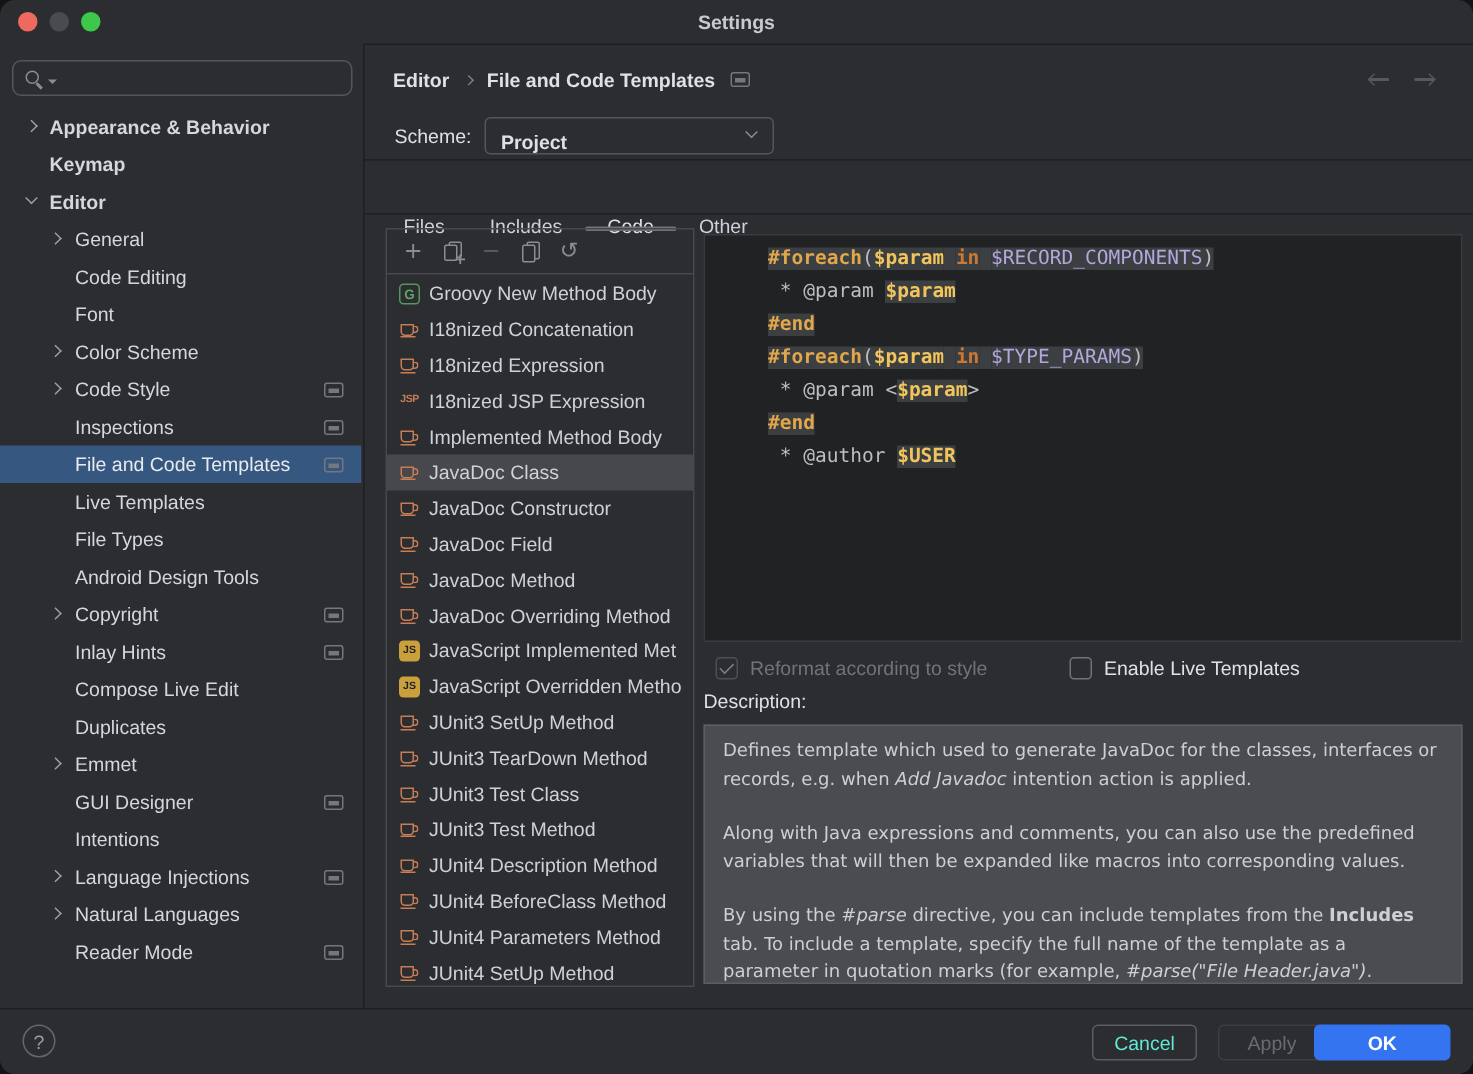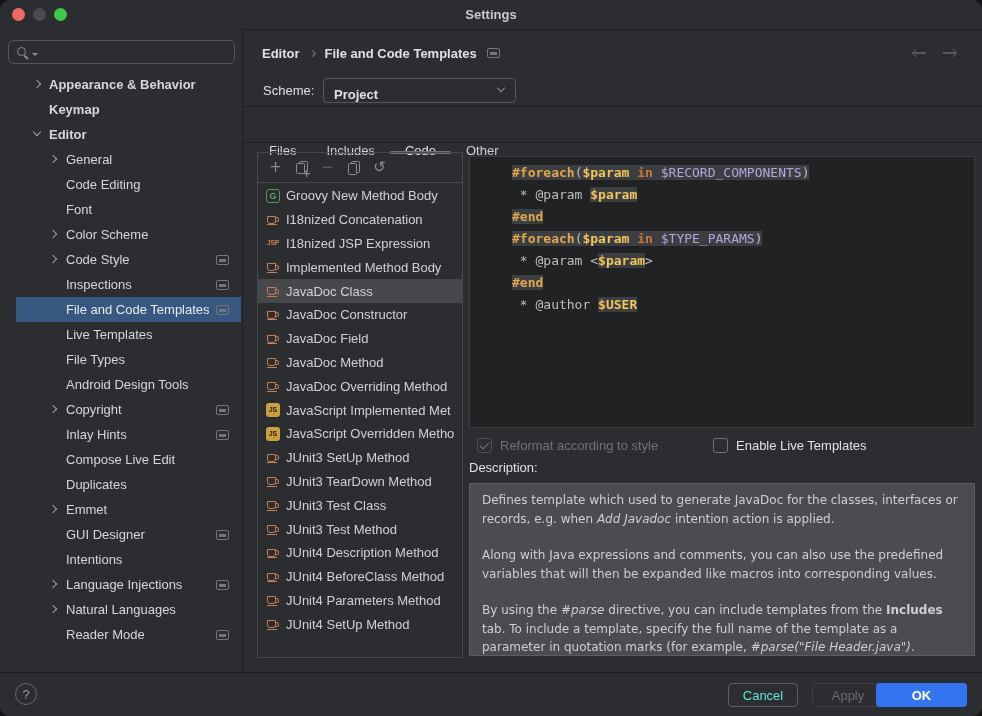--- a/index.html
+++ b/index.html
@@ -17,21 +17,21 @@
   
   .sidebar{position:absolute;left:0;top:29px;width:243px;bottom:44px;border-right:1px solid #1E1F22;overflow:hidden;}
   .search{position:absolute;left:8px;top:11px;width:227px;height:24px;border:1px solid #53565C;border-radius:6px;
     display:flex;align-items:center;padding:0 7px;}
   .ic-search{position:relative;width:14px;height:15px;flex:0 0 auto;}
   .ic-search::before{content:"";position:absolute;left:1px;top:2px;width:7px;height:7px;border:1.4px solid #8A8D93;border-radius:50%;}
   .ic-search::after{content:"";position:absolute;left:9px;top:10px;width:1.6px;height:4.5px;background:#8A8D93;transform:rotate(-45deg);}
   .caret{width:0;height:0;border:3px solid transparent;border-top-color:#8A8D93;margin:8px 0 0 2px;}
   .search-input{flex:1;background:transparent;border:none;outline:none;color:#DFE1E5;font:13px "Liberation Sans",sans-serif;min-width:0;}
 
-  .tree{position:absolute;left:0;right:1px;top:43px;bottom:0;overflow:hidden;padding-left:16px;}
+  .tree{position:absolute;left:0;right:1px;top:43px;bottom:0;overflow:hidden;}
   .trow{height:25px;display:flex;align-items:center;position:relative;padding-left:33px;color:#D4D7DD;white-space:nowrap;}
   .trow.lvl1{padding-left:50px;}
   .trow.bold{font-weight:700;}
   .trow.selected{background:#365880;color:#E8EAEE;}
   .trow .chev{position:absolute;left:18px;top:9px;}
   .trow.lvl1 .chev{left:34px;}
   .trow .mon{position:absolute;right:12px;top:8px;}
 
   .chev{width:6px;height:6px;border-right:1.6px solid #9DA0A8;border-bottom:1.6px solid #9DA0A8;display:inline-block;}
   .chev.r{transform:rotate(-45deg);}
@@ -283,20 +283,24 @@
       <div class="litems" id="litems">
           <div class="li">
             <span class="fic fic-groovy"></span>
             <span>Groovy New Method Body</span>
           </div>
           <div class="li">
             <span class="fic fic-java"></span>
             <span>I18nized Concatenation</span>
           </div>
           <div class="li">
+            <span class="fic fic-java"></span>
+            <span>I18nized Expression</span>
+          </div>
+          <div class="li">
             <span class="fic fic-jsp"></span>
             <span>I18nized JSP Expression</span>
           </div>
           <div class="li">
             <span class="fic fic-java"></span>
             <span>Implemented Method Body</span>
           </div>
           <div class="li selected" style="background: rgb(70, 72, 75);">
             <span class="fic fic-java"></span>
             <span>JavaDoc Class</span>

